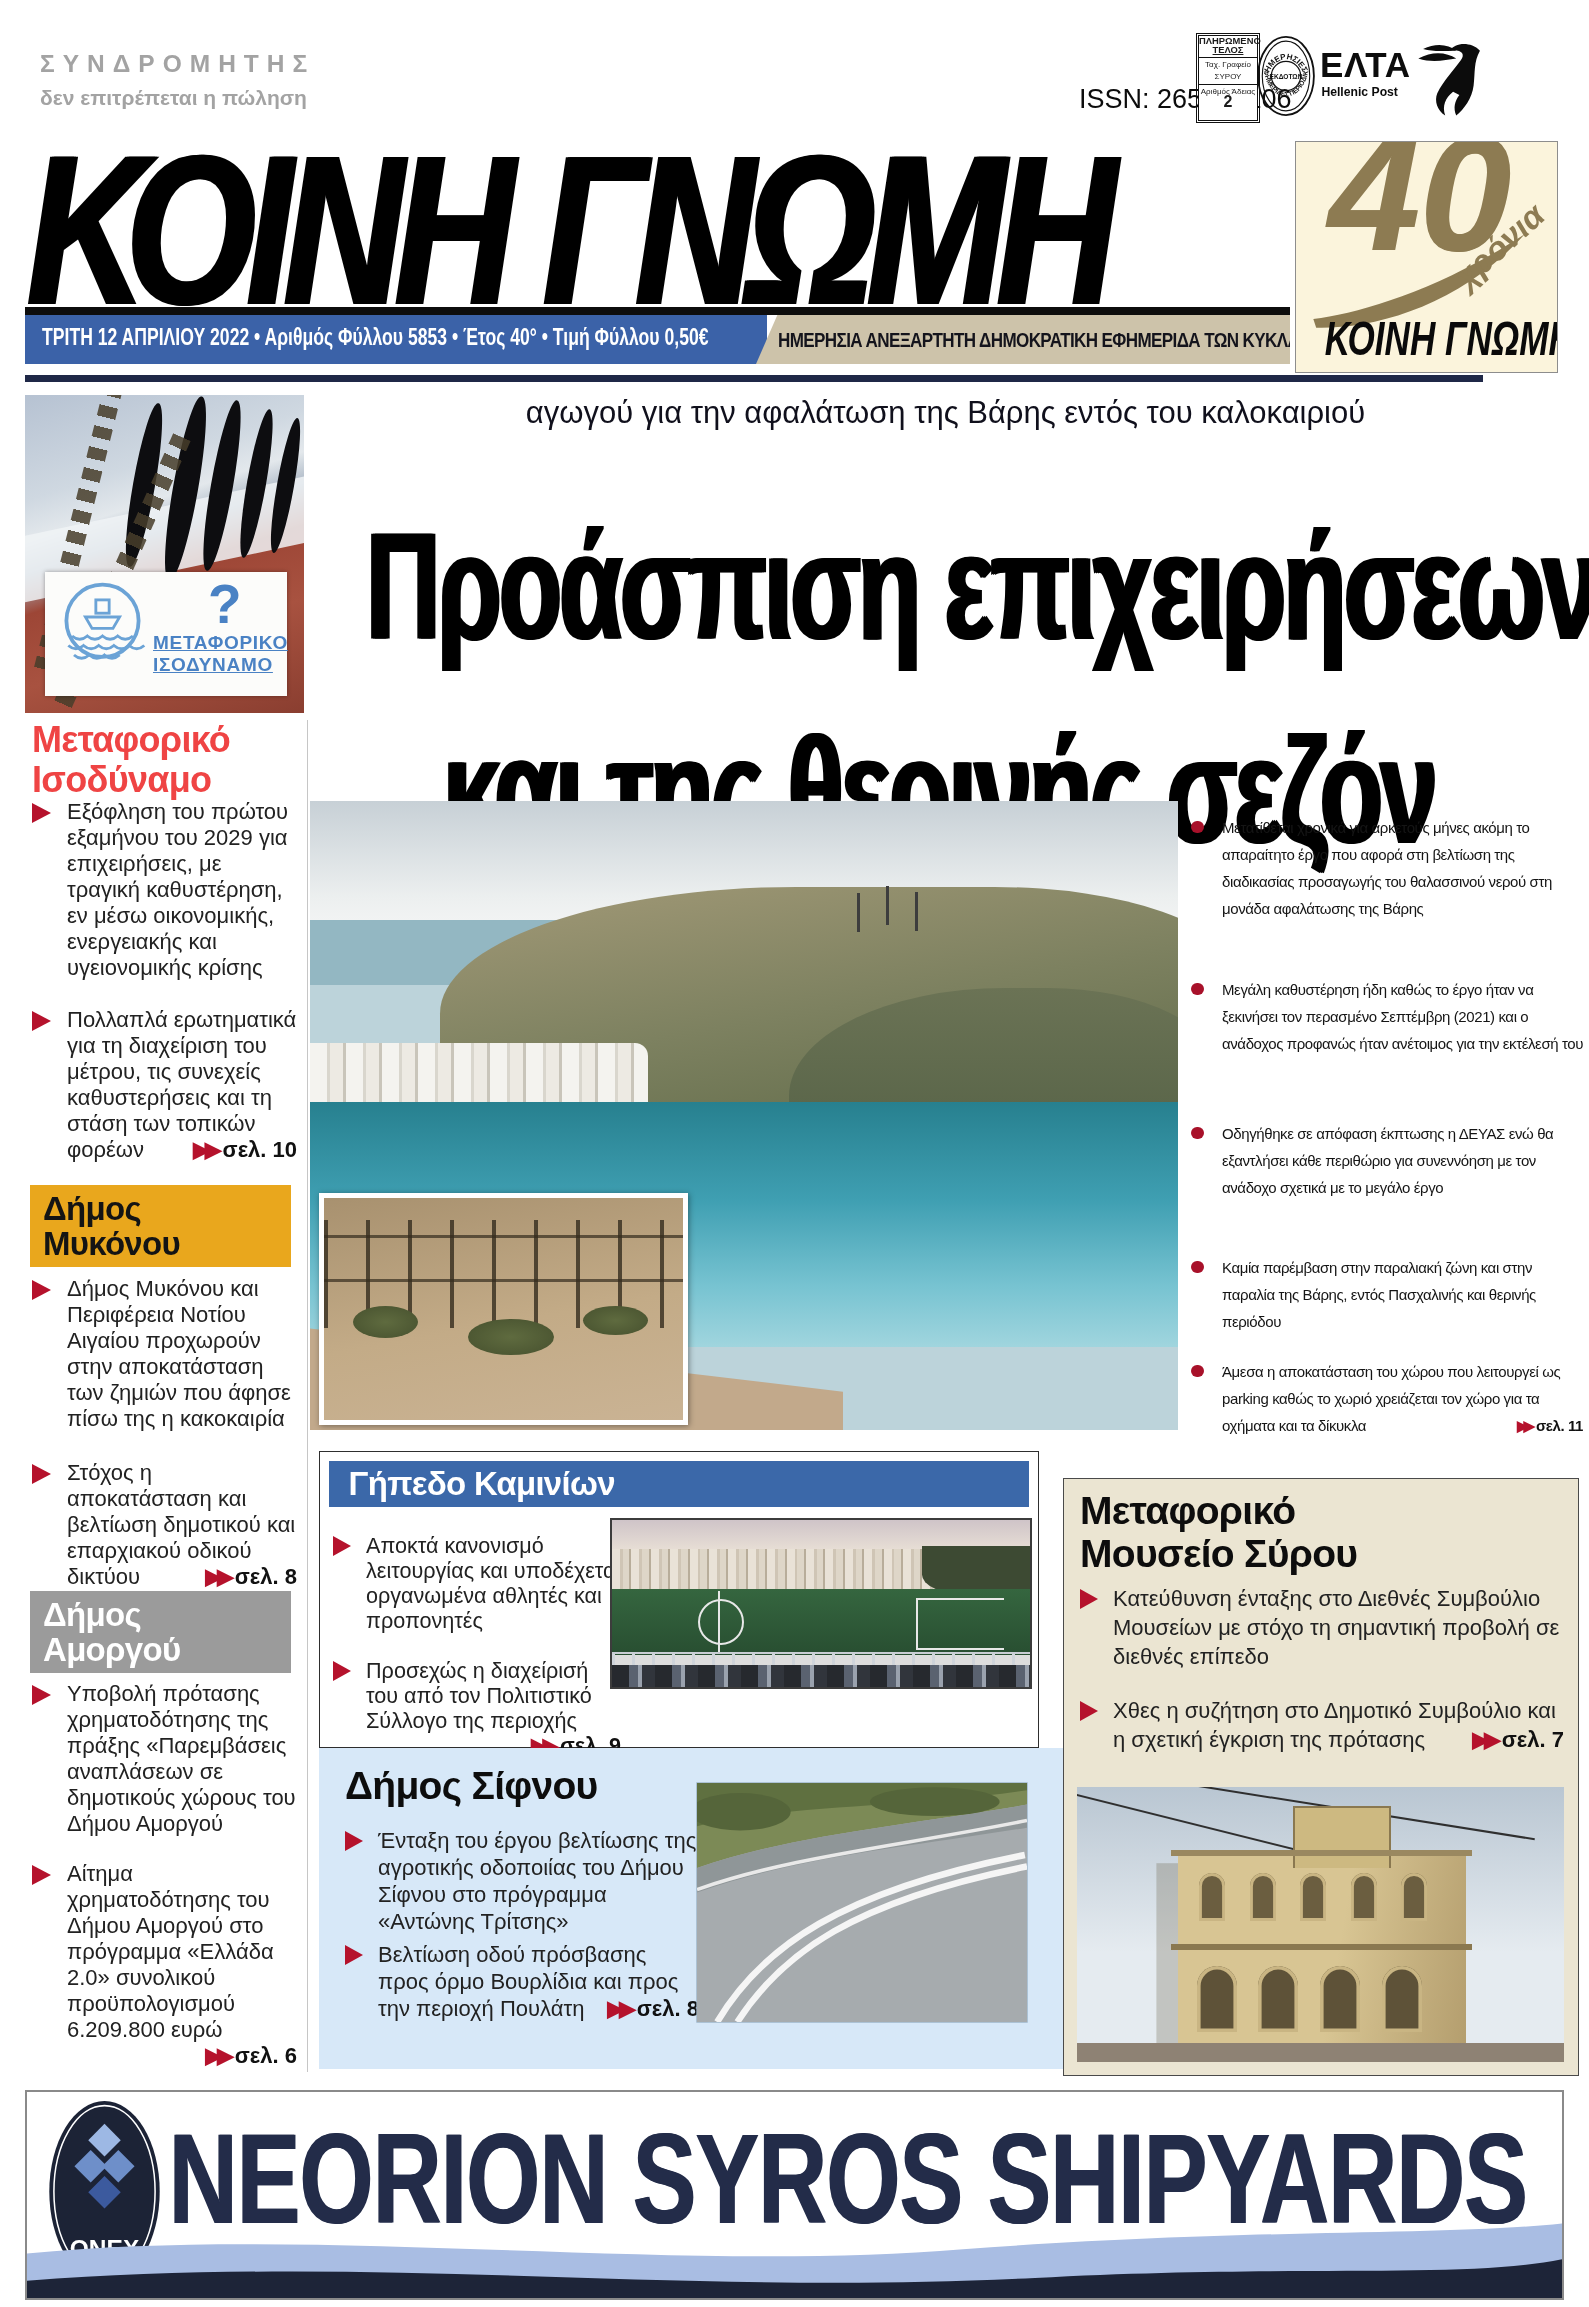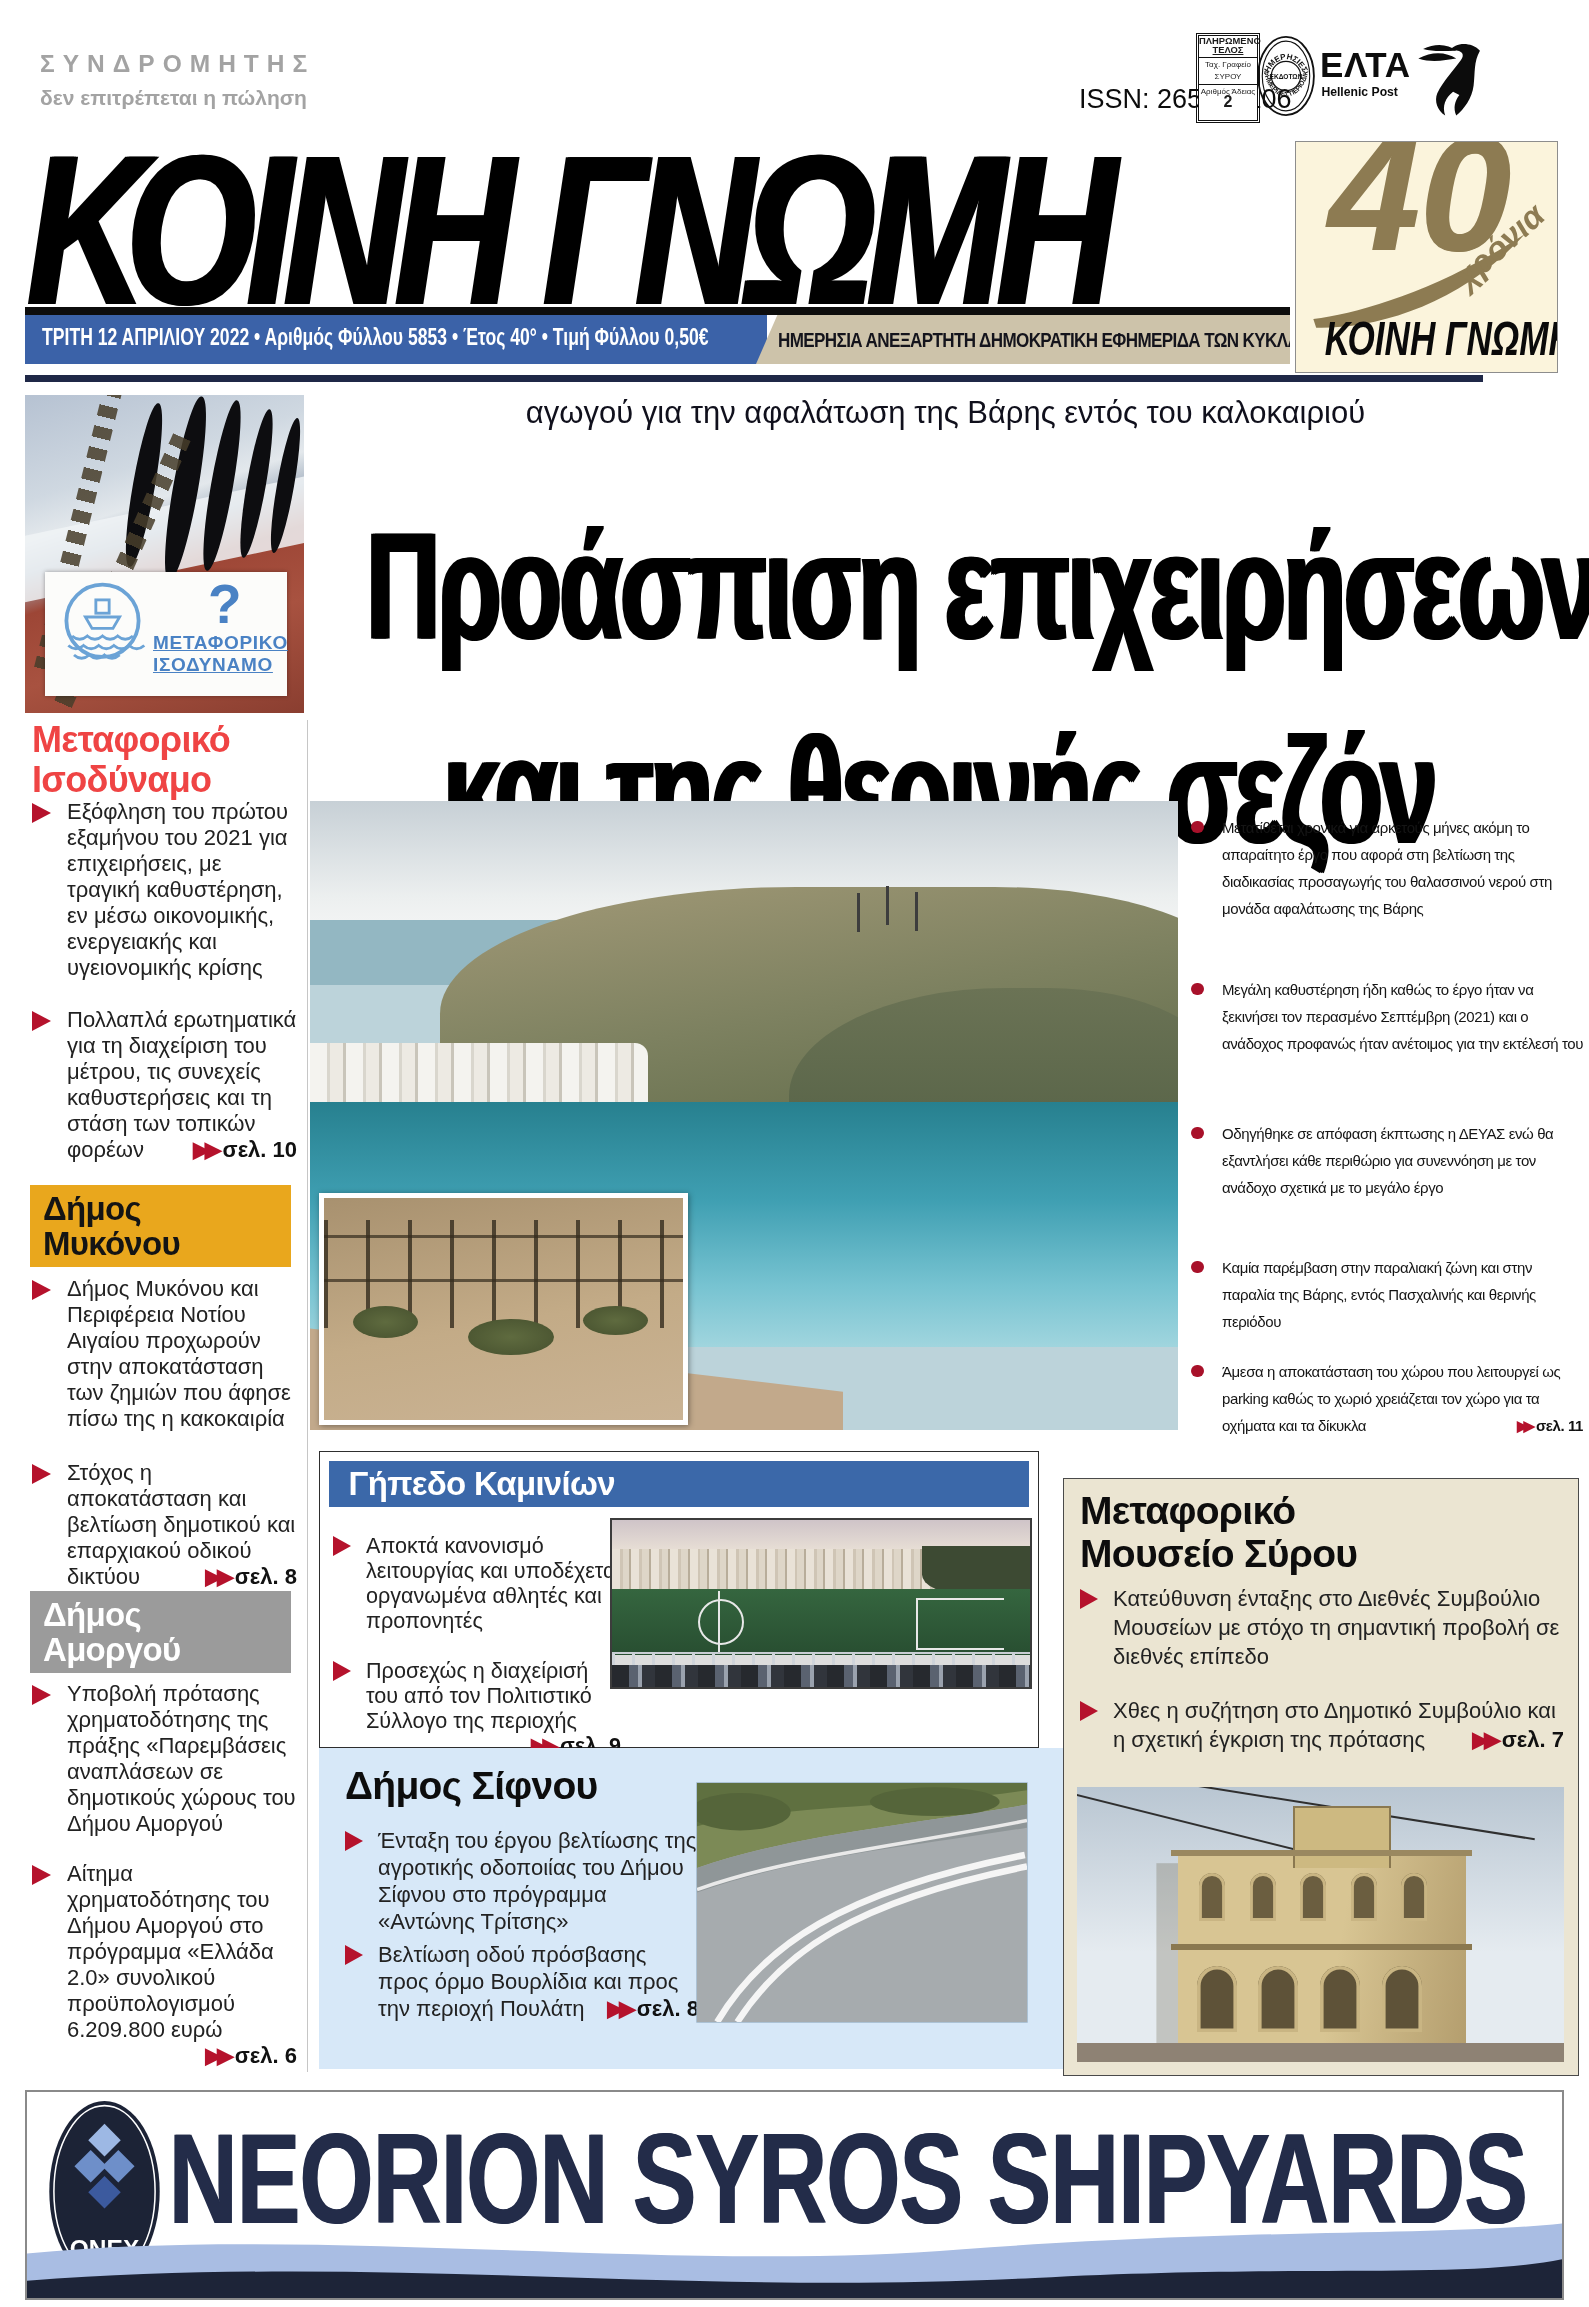--- a/index.html
+++ b/index.html
@@ -271,21 +271,21 @@
 
   <div class="abs vdivider"></div>
 
   <div class="abs sec-title t-title">
     <div>Μεταφορικό</div>
     <div>Ισοδύναμο</div>
   </div>
 
   <div class="abs lb t-b1">
     <span class="tri"></span>
-    <span>Εξόφληση του πρώτου εξαμήνου του 2021 για επιχειρήσεις, με τραγική καθυστέρηση, εν μέσω οικονομικής, ενεργειακής και υγειονομικής κρίσης</span>
+    <span>Εξόφληση του πρώτου εξαμήνου του 2029 για επιχειρήσεις, με τραγική καθυστέρηση, εν μέσω οικονομικής, ενεργειακής και υγειονομικής κρίσης</span>
   </div>
   <div class="abs lb t-b2">
     <span class="tri"></span>
     <span>Πολλαπλά ερωτηματικά για τη διαχείριση του μέτρου, τις συνεχείς καθυστερήσεις και τη στάση των τοπικών φορέων</span>
     <span class="ref"><span class="arr">▶▶</span><span>σελ. 10</span></span>
   </div>
 
   <div class="abs hdr-box myk">
     <div>Δήμος</div>
     <div>Μυκόνου</div>

